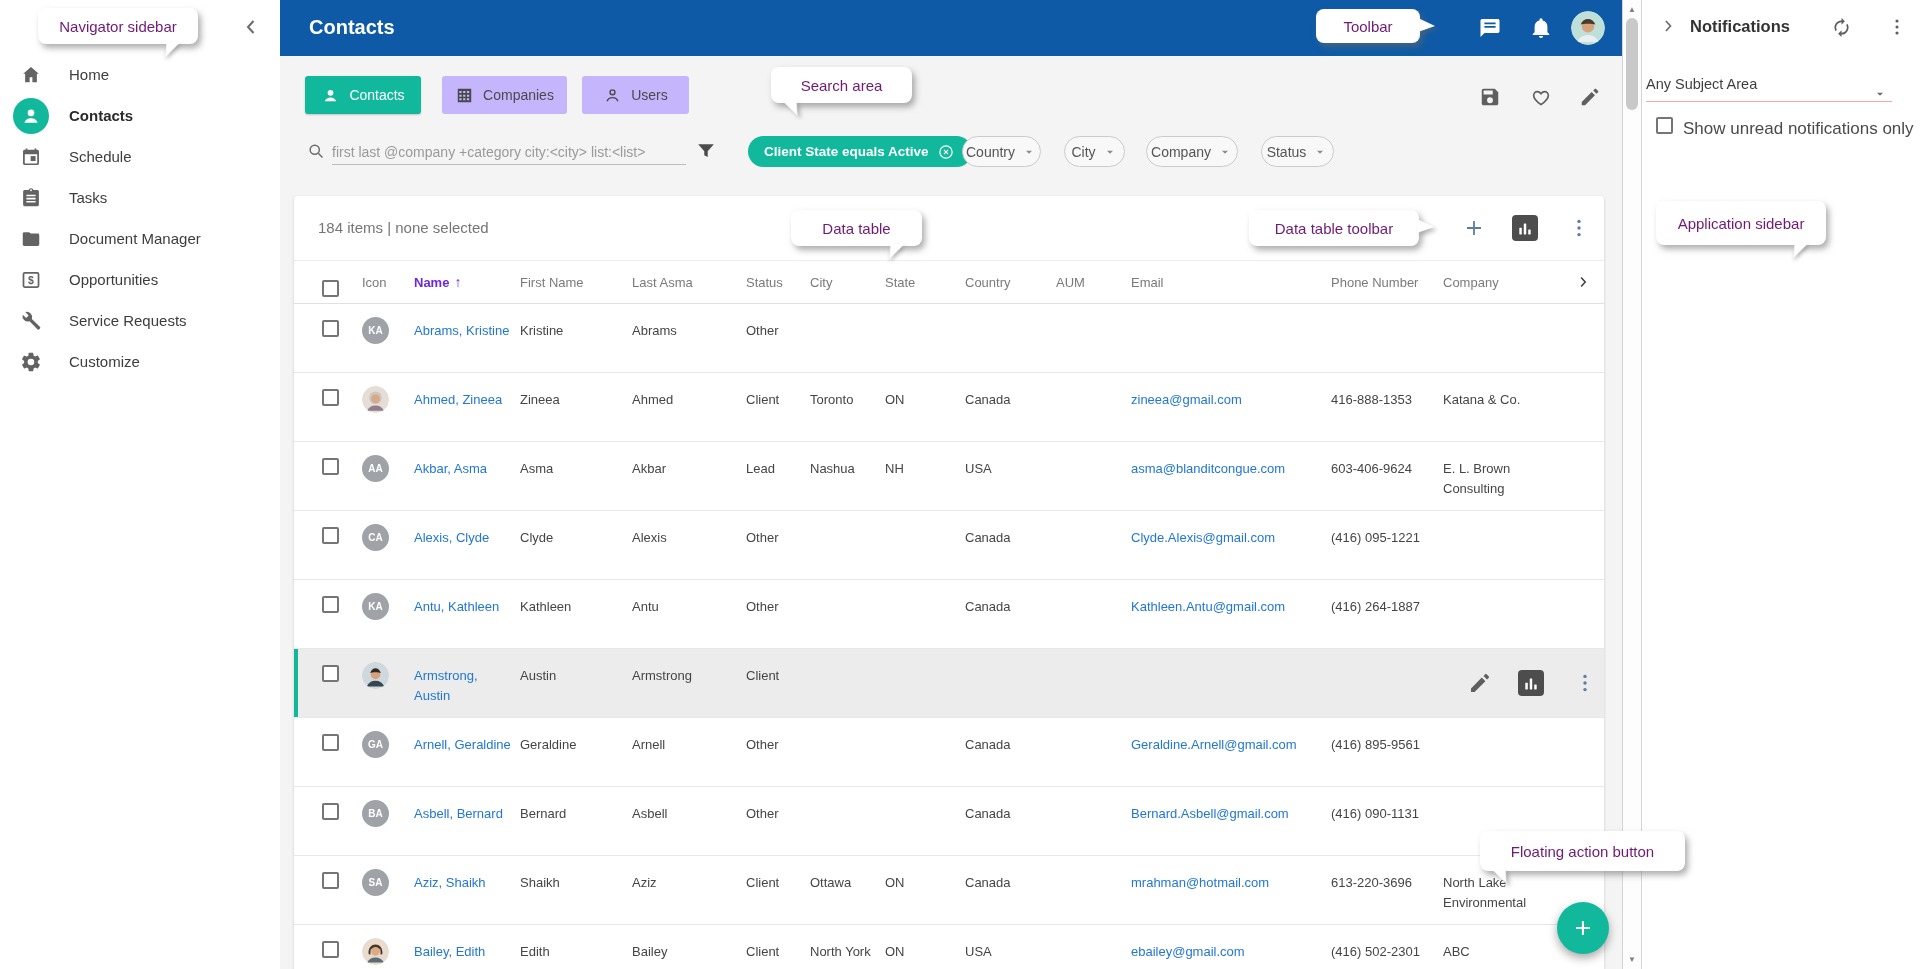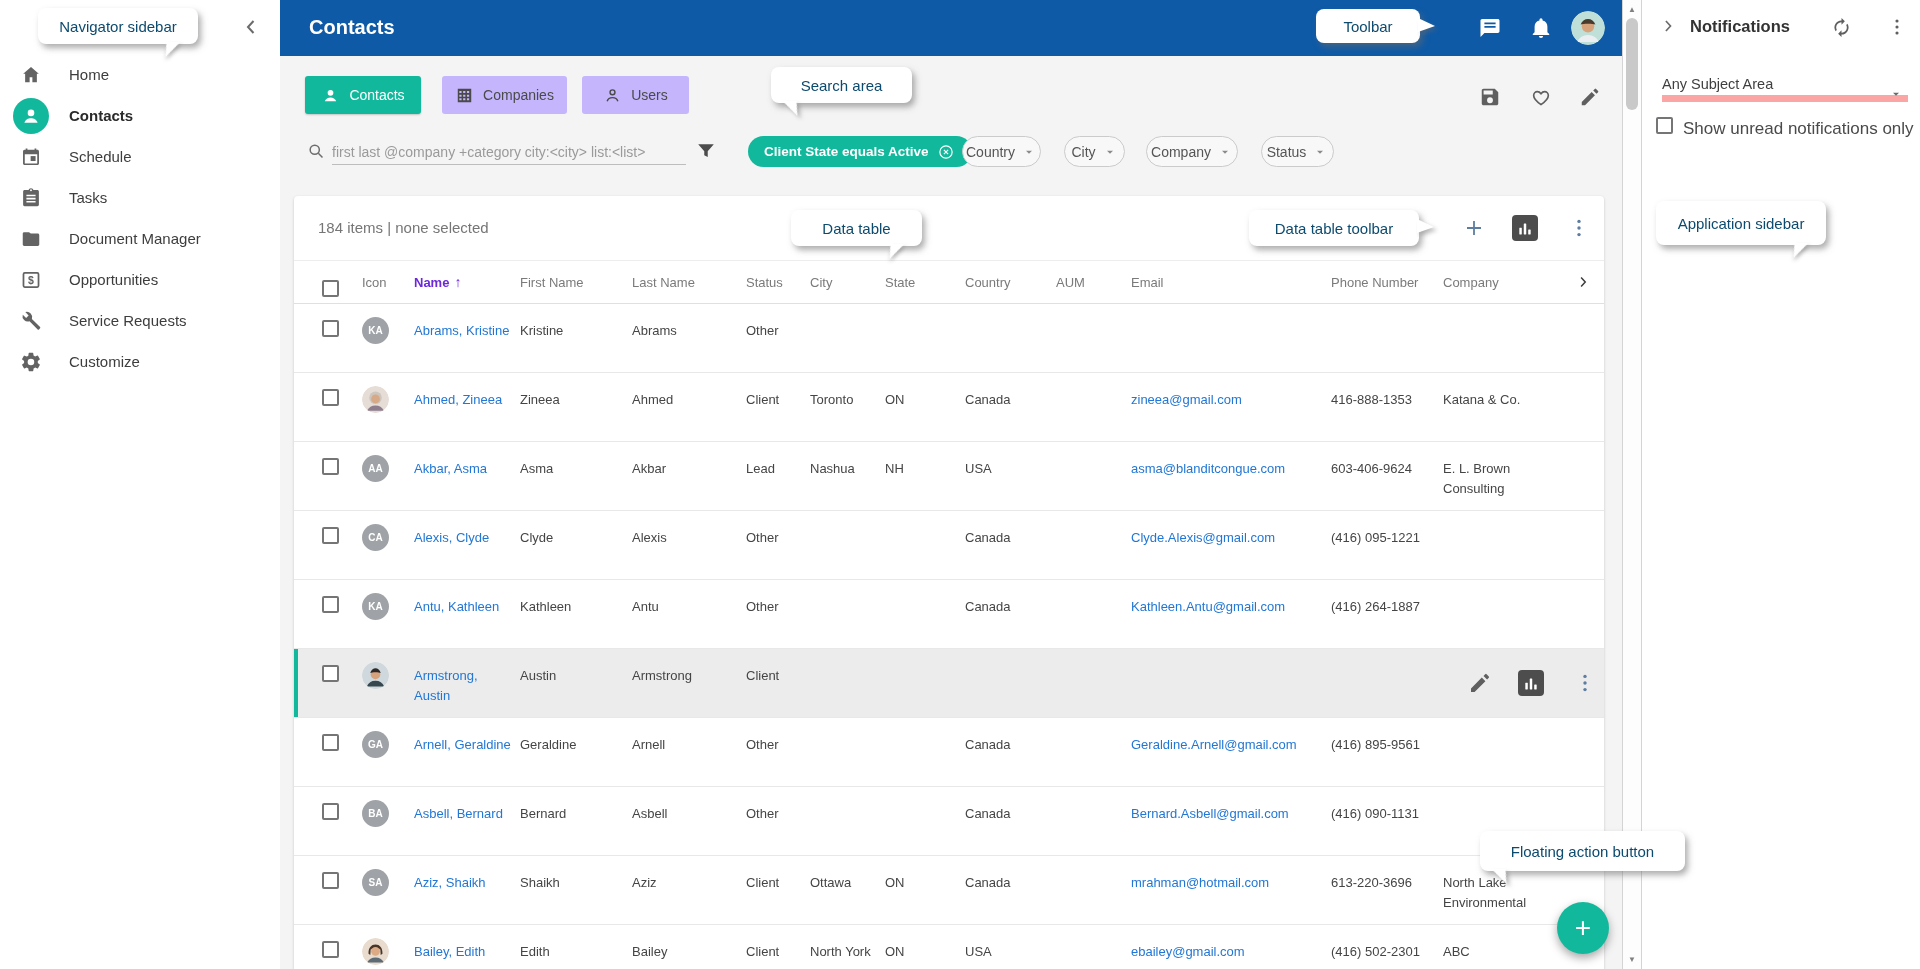--- a/index.html
+++ b/index.html
@@ -114,30 +114,30 @@
 
   
   #rightbar { position:absolute; left:1642px; top:0; width:278px; height:969px; background:#fff; z-index:2; }
   #rb-chev { position:absolute; left:14px; top:14px; width:24px; height:24px; color:#6b6b6b; background:none; border:none; cursor:pointer; }
   #rb-chev .ic { width:20px; height:20px; }
   #rb-title { position:absolute; left:48px; top:17px; font-size:16.5px; font-weight:700; color:#333; }
   #rb-refresh { position:absolute; left:186px; top:14px; width:26px; height:26px; color:#5f5f5f; background:none; border:none; cursor:pointer; }
   #rb-refresh .ic { width:23px; height:23px; }
   #rb-menu { position:absolute; left:242px; top:14px; width:26px; height:26px; color:#5f5f5f; background:none; border:none; cursor:pointer; }
   #rb-menu .ic { width:22px; height:22px; }
-  #rb-select { position:absolute; left:20px; top:76px; width:246px; height:26px; border-bottom:7px solid #fca5a5;
+  #rb-select { position:absolute; left:4px; top:76px; width:246px; height:26px; border-bottom:1px solid #fca5a5;
     font-size:14.5px; color:#3f3f3f; cursor:pointer; }
   #rb-select .ic { position:absolute; right:2px; top:6px; width:16px; height:16px; color:#6b6b6b; }
   #rb-unread { position:absolute; left:14px; top:117px; display:flex; align-items:flex-start; gap:10px; cursor:pointer; }
   #rb-unread .checkbox { flex:0 0 17px; }
   #rb-unread span.lbl { font-size:17px; color:#4a4a4a; padding-top:2px; }
 
   
   .callout { position:absolute; background:#fff; border-radius:8px; box-shadow:3px 4px 6px rgba(105,105,105,.55);
-    display:flex; align-items:center; justify-content:center; font-size:15px; color:#0c4a6e; z-index:50; }
+    display:flex; align-items:center; justify-content:center; font-size:15px; color:#701a75; z-index:50; }
   .tail { position:absolute; width:0; height:0; }
   .tail-right { right:-15px; top:9px; border-top:8px solid transparent; border-bottom:6px solid transparent; border-left:17px solid #fff;
     filter:drop-shadow(3px 3px 2px rgba(105,105,105,.45)); }
   .tail-dr { bottom:-13px; right:20px; border-left:4px solid transparent; border-right:10px solid transparent;
     border-top:15px solid #fff; transform:skewX(-18deg); filter:drop-shadow(2px 3px 2px rgba(105,105,105,.45)); }
   .tail-dl { bottom:-13px; left:14px; border-left:10px solid transparent; border-right:4px solid transparent;
     border-top:15px solid #fff; transform:skewX(18deg); filter:drop-shadow(2px 3px 2px rgba(105,105,105,.45)); }
   #co-nav { left:38px; top:8px; width:160px; height:36px; }
   #co-toolbar { left:1036px; top:9px; width:104px; height:34px; }
   #co-search { left:491px; top:67px; width:141px; height:36px; }
@@ -357,21 +357,21 @@
             <span>Icon</span>
           </div>
           <div class="hcell sorted">
             <span>Name</span>
             <span class="sort-arrow">↑</span>
           </div>
           <div class="hcell">
             <span>First Name</span>
           </div>
           <div class="hcell">
-            <span>Last Name</span>
+            <span>Last Asma</span>
           </div>
           <div class="hcell">
             <span>Status</span>
           </div>
           <div class="hcell">
             <span>City</span>
           </div>
           <div class="hcell">
             <span>State</span>
           </div>

